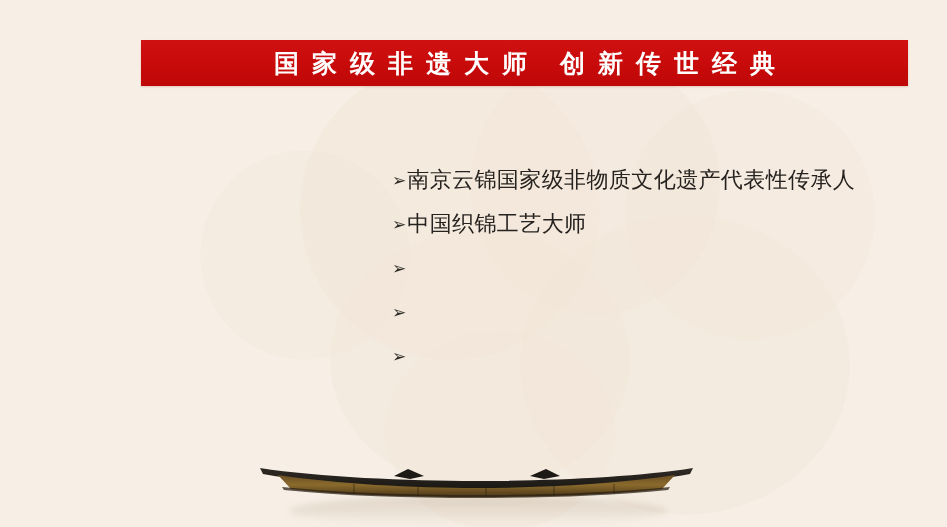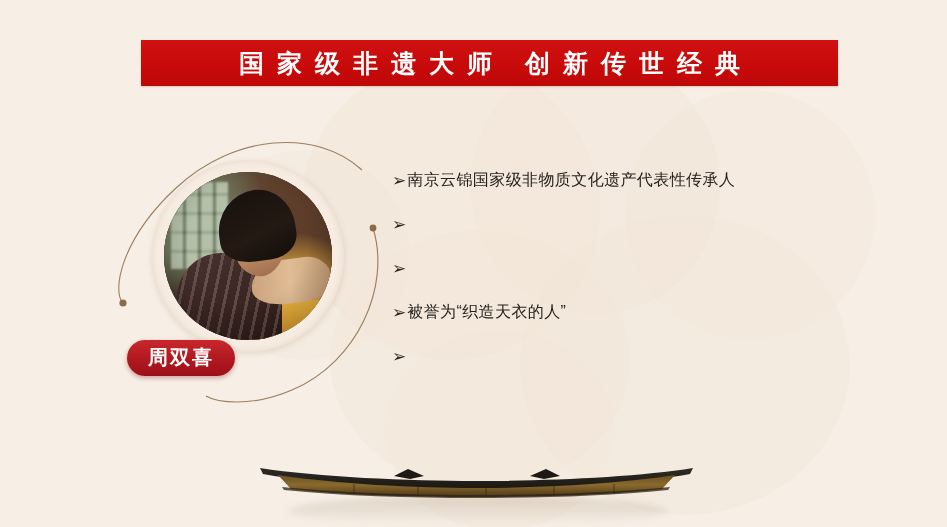--- a/index.html
+++ b/index.html
@@ -38,21 +38,21 @@
   .blob.b4 { left: 520px; top: 215px; width: 330px; height: 300px; opacity:.40;}
   .blob.b5 { left: 625px; top: 90px;  width: 250px; height: 250px; opacity:.38;}
   .blob.b6 { left: 200px; top: 150px; width: 210px; height: 210px; opacity:.30;}
   .blob.b7 { left: 385px; top: 330px; width: 230px; height: 200px; opacity:.32;}
 
   
   .banner {
     position: absolute;
     left: 141px;
     top: 40px;
-    width: 697px;
+    width: 767px;
     height: 46px;
     background: linear-gradient(180deg, #cf1111 0%, #c90b0b 45%, #bf0707 100%);
     box-shadow: 0 1px 2px rgba(120,20,10,.18);
     display: flex;
     align-items: center;
     justify-content: center;
   }
   .banner-text {
     color: #ffffff;
     font-size: 25px;
@@ -198,21 +198,21 @@
   .bullet-row:last-child { margin-bottom: 0; }
   .bullet-mark {
     color: #2d2a26;
     font-size: 17px;
     line-height: 24px;
     margin-right: 1px;
     font-family: "DejaVu Sans", sans-serif;
   }
   .bullet-text {
     color: #26221f;
-    font-size: 16px;
+    font-size: 22px;
     line-height: 24px;
     letter-spacing: .4px;
   }
 
   
   .loom {
     position: absolute;
     left: 258px;
     top: 458px;
     width: 437px;
@@ -242,59 +242,35 @@
     <div class="blob b4"></div>
     <div class="blob b5"></div>
     <div class="blob b6"></div>
     <div class="blob b7"></div>
   </div>
 
   <div class="banner">
     <div class="banner-text"><span>国家级非遗大师</span><span class="banner-gap"></span><span>创新传世经典</span></div>
   </div>
 
-  <div class="portrait-group">
-
-    <svg class="arc-svg" viewBox="0 0 280 265">
-      <path d="M 252 30 C 206 -12 124 -6 66 48 C 10 100 2 152 13 163" fill="none" stroke="#8a6a47" stroke-width="1.1" opacity=".85"></path>
-      <path d="M 263 88 C 281 146 248 222 182 250 C 140 268 106 262 96 256" fill="none" stroke="#8a6a47" stroke-width="1.1" opacity=".85"></path>
-      <circle cx="13" cy="163" r="3.6" fill="#8a6a47"></circle>
-      <circle cx="263" cy="88" r="3.4" fill="#8a6a47"></circle>
-    </svg>
-
-    <div class="portrait-ring"></div>
-
-    <div class="portrait-photo">
-      <div class="ph-bg"></div>
-      <div class="ph-window"></div>
-      <div class="ph-cloth"></div>
-      <div class="ph-shirt"></div>
-      <div class="ph-arm"></div>
-      <div class="ph-face"></div>
-      <div class="ph-hair"></div>
-      <div class="ph-shade"></div>
-    </div>
-
-    <div class="name-badge">周双喜</div>
-  </div>
 
   <div class="bullets">
     <div class="bullet-row">
       <span class="bullet-mark">➢</span>
       <span class="bullet-text">南京云锦国家级非物质文化遗产代表性传承人</span>
     </div>
     <div class="bullet-row">
       <span class="bullet-mark">➢</span>
-    </div>
-    <div class="bullet-row">
-      <span class="bullet-mark">➢</span>
-    </div>
-    <div class="bullet-row">
-      <span class="bullet-mark">➢</span>
-      <span class="bullet-text">被誉为“织造天衣的人”</span>
+      <span class="bullet-text">中国织锦工艺大师</span>
+    </div>
+    <div class="bullet-row">
+      <span class="bullet-mark">➢</span>
+    </div>
+    <div class="bullet-row">
+      <span class="bullet-mark">➢</span>
     </div>
     <div class="bullet-row">
       <span class="bullet-mark">➢</span>
     </div>
   </div>
 
   <div class="loom">
     <div class="loom-reflect"></div>
     <svg class="loom-svg" viewBox="0 0 437 44">
       <defs>

